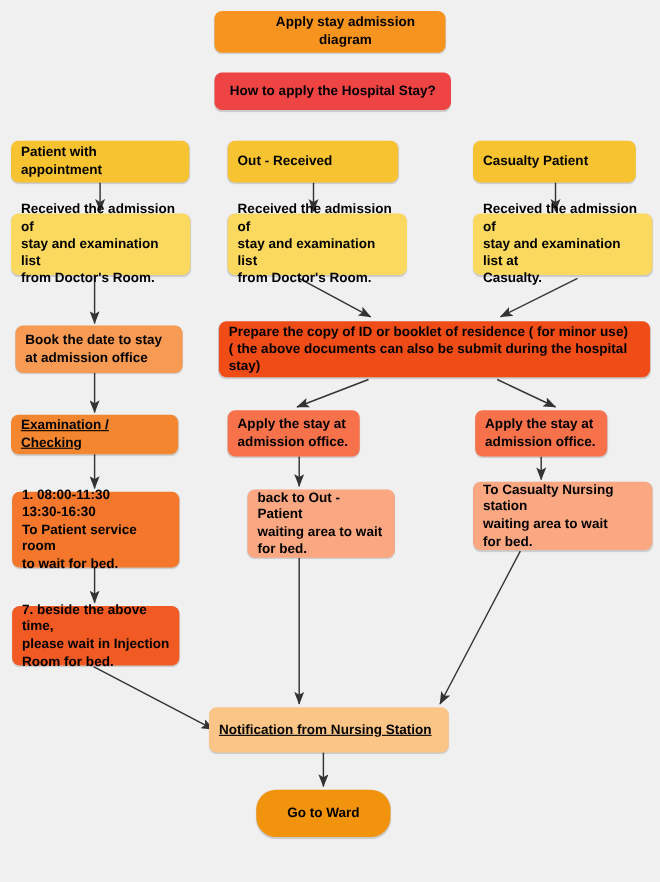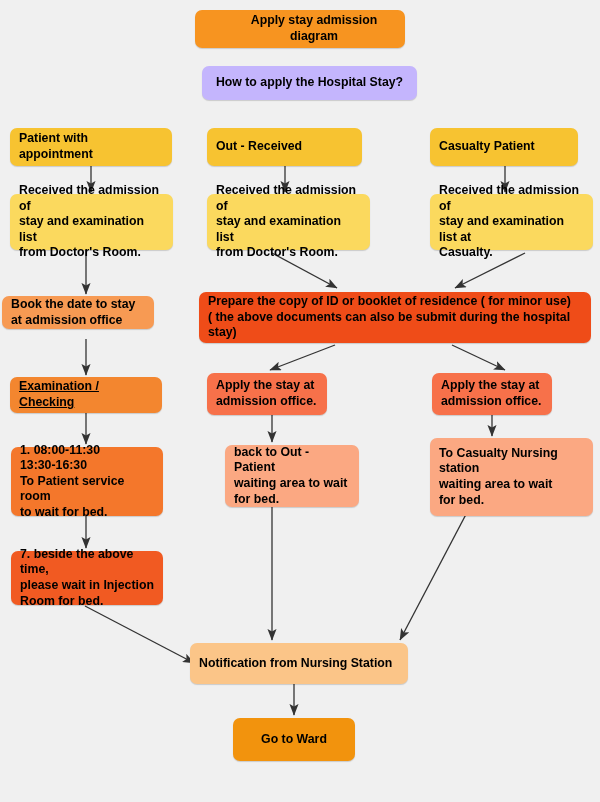--- a/index.html
+++ b/index.html
@@ -80,51 +80,51 @@
         <line x1="492" y1="415" x2="492" y2="436" stroke="#333333" stroke-width="1.3" marker-end="url(#arrowhead)"></line>
         <line x1="86" y1="516" x2="86" y2="548" stroke="#333333" stroke-width="1.3" marker-end="url(#arrowhead)"></line>
         <line x1="85" y1="606" x2="194" y2="663" stroke="#333333" stroke-width="1.3" marker-end="url(#arrowhead)"></line>
         <line x1="272" y1="507" x2="272" y2="640" stroke="#333333" stroke-width="1.3" marker-end="url(#arrowhead)"></line>
         <line x1="473" y1="501" x2="400" y2="640" stroke="#333333" stroke-width="1.3" marker-end="url(#arrowhead)"></line>
         <line x1="294" y1="684" x2="294" y2="715" stroke="#333333" stroke-width="1.3" marker-end="url(#arrowhead)"></line>
       </g>
   </svg>
   <div id="node-layer">
       <div class="node centered" style="left: 195px; top: 10px; width: 210px; height: 38px; background: rgb(247, 148, 32); padding-left: 38px;"><span class="node-text">Apply stay admission diagram</span></div>
-      <div class="node centered" style="left: 195px; top: 66px; width: 215px; height: 34px; background: #c4b5fd; margin-left: 7px;"><span class="node-text">How to apply the Hospital Stay?</span></div>
+      <div class="node centered" style="left: 195px; top: 66px; width: 215px; height: 34px; background: #ef4444;"><span class="node-text">How to apply the Hospital Stay?</span></div>
       <div class="node pad-left" style="left: 10px; top: 128px; width: 162px; height: 38px; background: rgb(247, 195, 49);"><span class="node-text">Patient with appointment</span></div>
       <div class="node pad-left" style="left: 207px; top: 128px; width: 155px; height: 38px; background: rgb(247, 195, 49);"><span class="node-text">Out - Received</span></div>
       <div class="node pad-left" style="left: 430px; top: 128px; width: 148px; height: 38px; background: rgb(247, 195, 49);"><span class="node-text">Casualty Patient</span></div>
       <div class="node pad-left" style="left: 10px; top: 194px; width: 163px; height: 56px; background: rgb(251, 217, 94);"><span class="node-text">Received the admission of
 stay and examination list
 from Doctor's Room.</span></div>
       <div class="node pad-left" style="left: 207px; top: 194px; width: 163px; height: 56px; background: rgb(251, 217, 94);"><span class="node-text">Received the admission of
 stay and examination list
 from Doctor's Room.</span></div>
       <div class="node pad-left" style="left: 430px; top: 194px; width: 163px; height: 56px; background: rgb(251, 217, 94);"><span class="node-text">Received the admission of
 stay and examination list at
 Casualty.</span></div>
-      <div class="node pad-left" style="left: 2px; top: 296px; width: 152px; height: 33px; background: rgb(247, 154, 83);"><span class="node-text">Book the date to stay
+      <div class="node pad-left" style="left: 14px; top: 296px; width: 152px; height: 43px; background: rgb(247, 154, 83);"><span class="node-text">Book the date to stay
 at admission office</span></div>
       <div class="node pad-left" style="left: 199px; top: 292px; width: 392px; height: 51px; background: rgb(239, 76, 24);"><span class="node-text">Prepare the copy of ID or booklet of residence ( for minor use)
 ( the above documents can also be submit during the hospital stay)</span></div>
       <div class="node pad-left" style="left: 10px; top: 377px; width: 152px; height: 36px; background: rgb(243, 134, 47); text-decoration: underline;"><span class="node-text">Examination / Checking</span></div>
       <div class="node pad-left" style="left: 207px; top: 373px; width: 120px; height: 42px; background: rgb(247, 113, 74);"><span class="node-text">Apply the stay at
 admission office.</span></div>
       <div class="node pad-left" style="left: 432px; top: 373px; width: 120px; height: 42px; background: rgb(247, 113, 74);"><span class="node-text">Apply the stay at
 admission office.</span></div>
       <div class="node pad-left" style="left: 11px; top: 447px; width: 152px; height: 69px; background: rgb(244, 119, 43);"><span class="node-text">1. 08:00-11:30
      13:30-16:30
 To Patient service room
 to wait for bed.</span></div>
       <div class="node pad-left" style="left: 205px; top: 445px; width: 134px; height: 62px; background: rgb(251, 168, 130); margin-left: 20px;"><span class="node-text">back to Out - Patient
 waiting area to wait
 for bed.</span></div>
-      <div class="node pad-left" style="left: 430px; top: 438px; width: 163px; height: 78px; background: rgb(251, 168, 130);"><span class="node-text">To Casualty Nursing station
+      <div class="node pad-left" style="left: 430px; top: 438px; width: 163px; height: 62px; background: rgb(251, 168, 130);"><span class="node-text">To Casualty Nursing station
 waiting area to wait
 for bed.</span></div>
       <div class="node pad-left" style="left: 11px; top: 551px; width: 152px; height: 54px; background: rgb(241, 90, 34);"><span class="node-text">7. beside the above time,
 please wait in Injection
 Room for bed.</span></div>
-      <div class="node pad-left" style="left: 190px; top: 643px; width: 218px; height: 41px; background: rgb(251, 197, 136);"><span class="node-text">Notification from Nursing Station</span></div>
-      <div class="node centered" style="left: 233px; top: 718px; width: 122px; height: 43px; background: rgb(242, 147, 13);"><span class="node-text">Go to Ward</span></div>
+      <div class="node pad-left" style="left: 190px; top: 643px; width: 218px; height: 41px; background: rgb(251, 197, 136); text-decoration: underline;"><span class="node-text">Notification from Nursing Station</span></div>
+      <div class="node centered" style="left: 233px; top: 718px; width: 122px; height: 43px; background: rgb(242, 147, 13); border-radius: 18px;"><span class="node-text">Go to Ward</span></div>
     </div>
 </div>
 
 </body></html>

